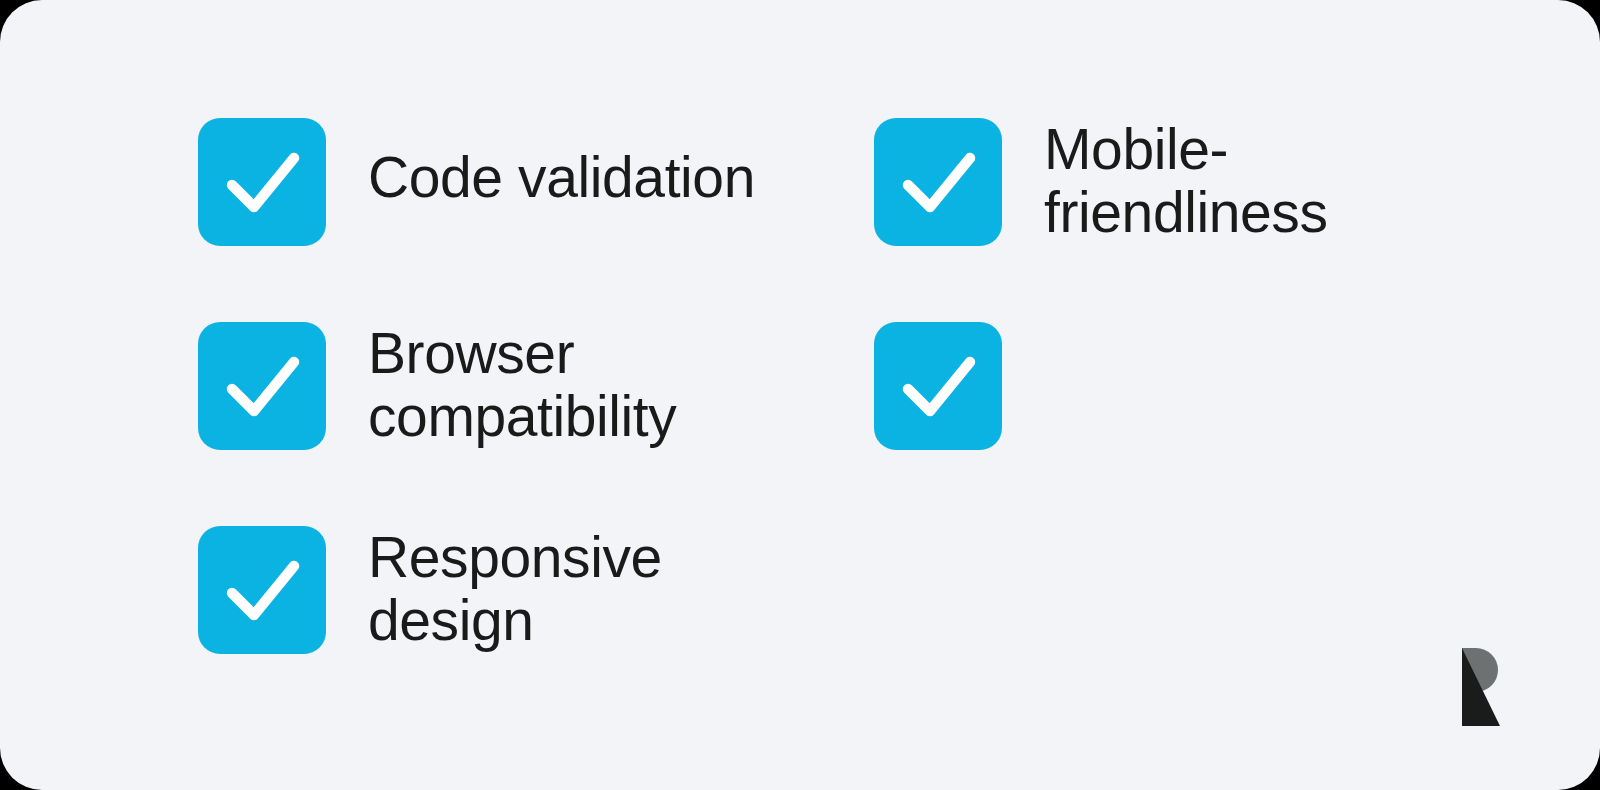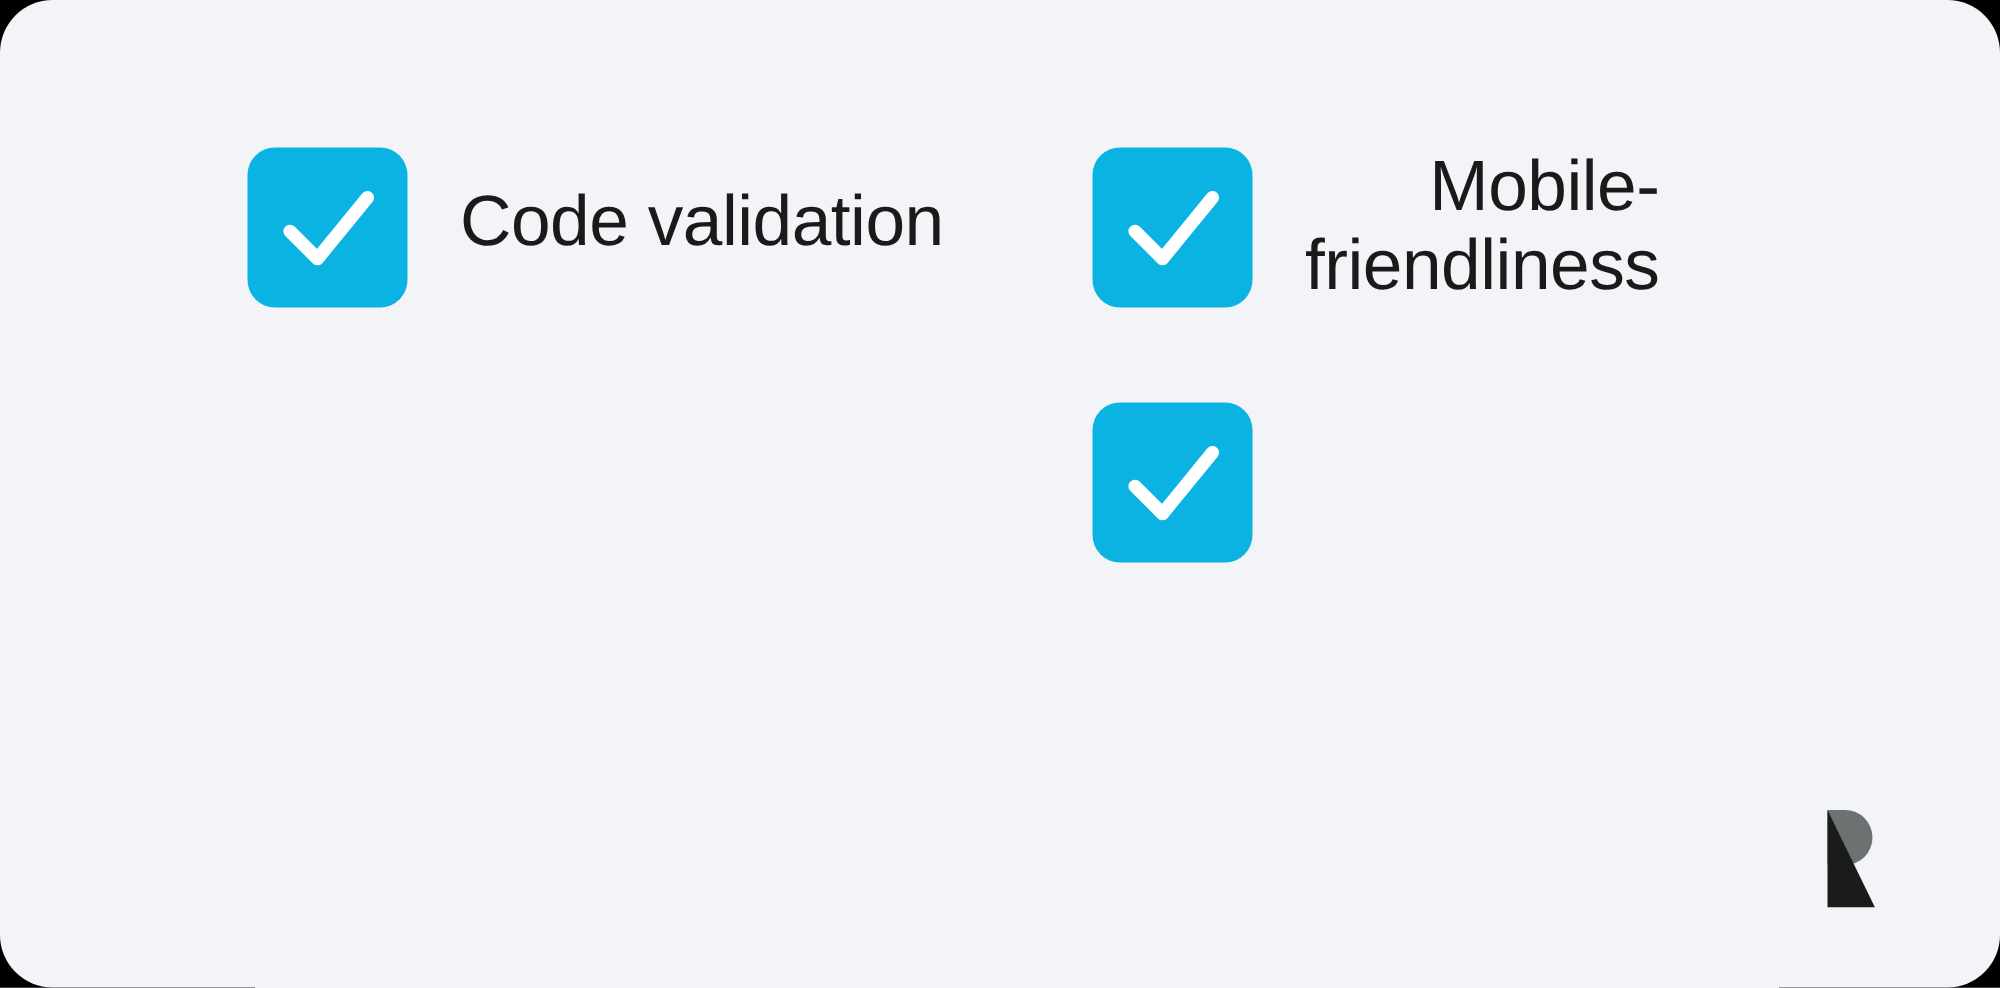--- a/index.html
+++ b/index.html
@@ -74,21 +74,20 @@
     font-size: 57px;
     line-height: 63px;
     letter-spacing: -0.4px;
     font-weight: 400;
     white-space: pre-line;
     padding-top: 28px;
   }
   
   .item-label.two-line {
     padding-top: 0px;
-    text-align: right;
   }
 
   .logo {
     position: absolute;
     left: 1448px;
     top: 648px;
     width: 54px;
     height: 78px;
   }
   .logo svg { display: block; width: 54px; height: 78px; }
@@ -101,21 +100,39 @@
 
     <div class="item col-left row-1">
       <div class="checkbox">
         <svg viewBox="0 0 128 128" aria-hidden="true">
           <path d="M34 67 L56 89 L96 40" fill="none" stroke="#FFFFFF" stroke-width="10.5" stroke-linecap="round" stroke-linejoin="round"></path>
         </svg>
       </div>
       <div class="item-label">Code validation</div>
     </div>
 
+    <div class="item col-left row-2">
+      <div class="checkbox">
+        <svg viewBox="0 0 128 128" aria-hidden="true">
+          <path d="M34 67 L56 89 L96 40" fill="none" stroke="#FFFFFF" stroke-width="10.5" stroke-linecap="round" stroke-linejoin="round"></path>
+        </svg>
+      </div>
+      <div class="item-label two-line">Browser
+compatibility</div>
+    </div>
 
+    <div class="item col-left row-3">
+      <div class="checkbox">
+        <svg viewBox="0 0 128 128" aria-hidden="true">
+          <path d="M34 67 L56 89 L96 40" fill="none" stroke="#FFFFFF" stroke-width="10.5" stroke-linecap="round" stroke-linejoin="round"></path>
+        </svg>
+      </div>
+      <div class="item-label two-line">Responsive
+design</div>
+    </div>
 
     <div class="item col-right row-1">
       <div class="checkbox">
         <svg viewBox="0 0 128 128" aria-hidden="true">
           <path d="M34 67 L56 89 L96 40" fill="none" stroke="#FFFFFF" stroke-width="10.5" stroke-linecap="round" stroke-linejoin="round"></path>
         </svg>
       </div>
       <div class="item-label two-line">Mobile-
 friendliness</div>
     </div>

